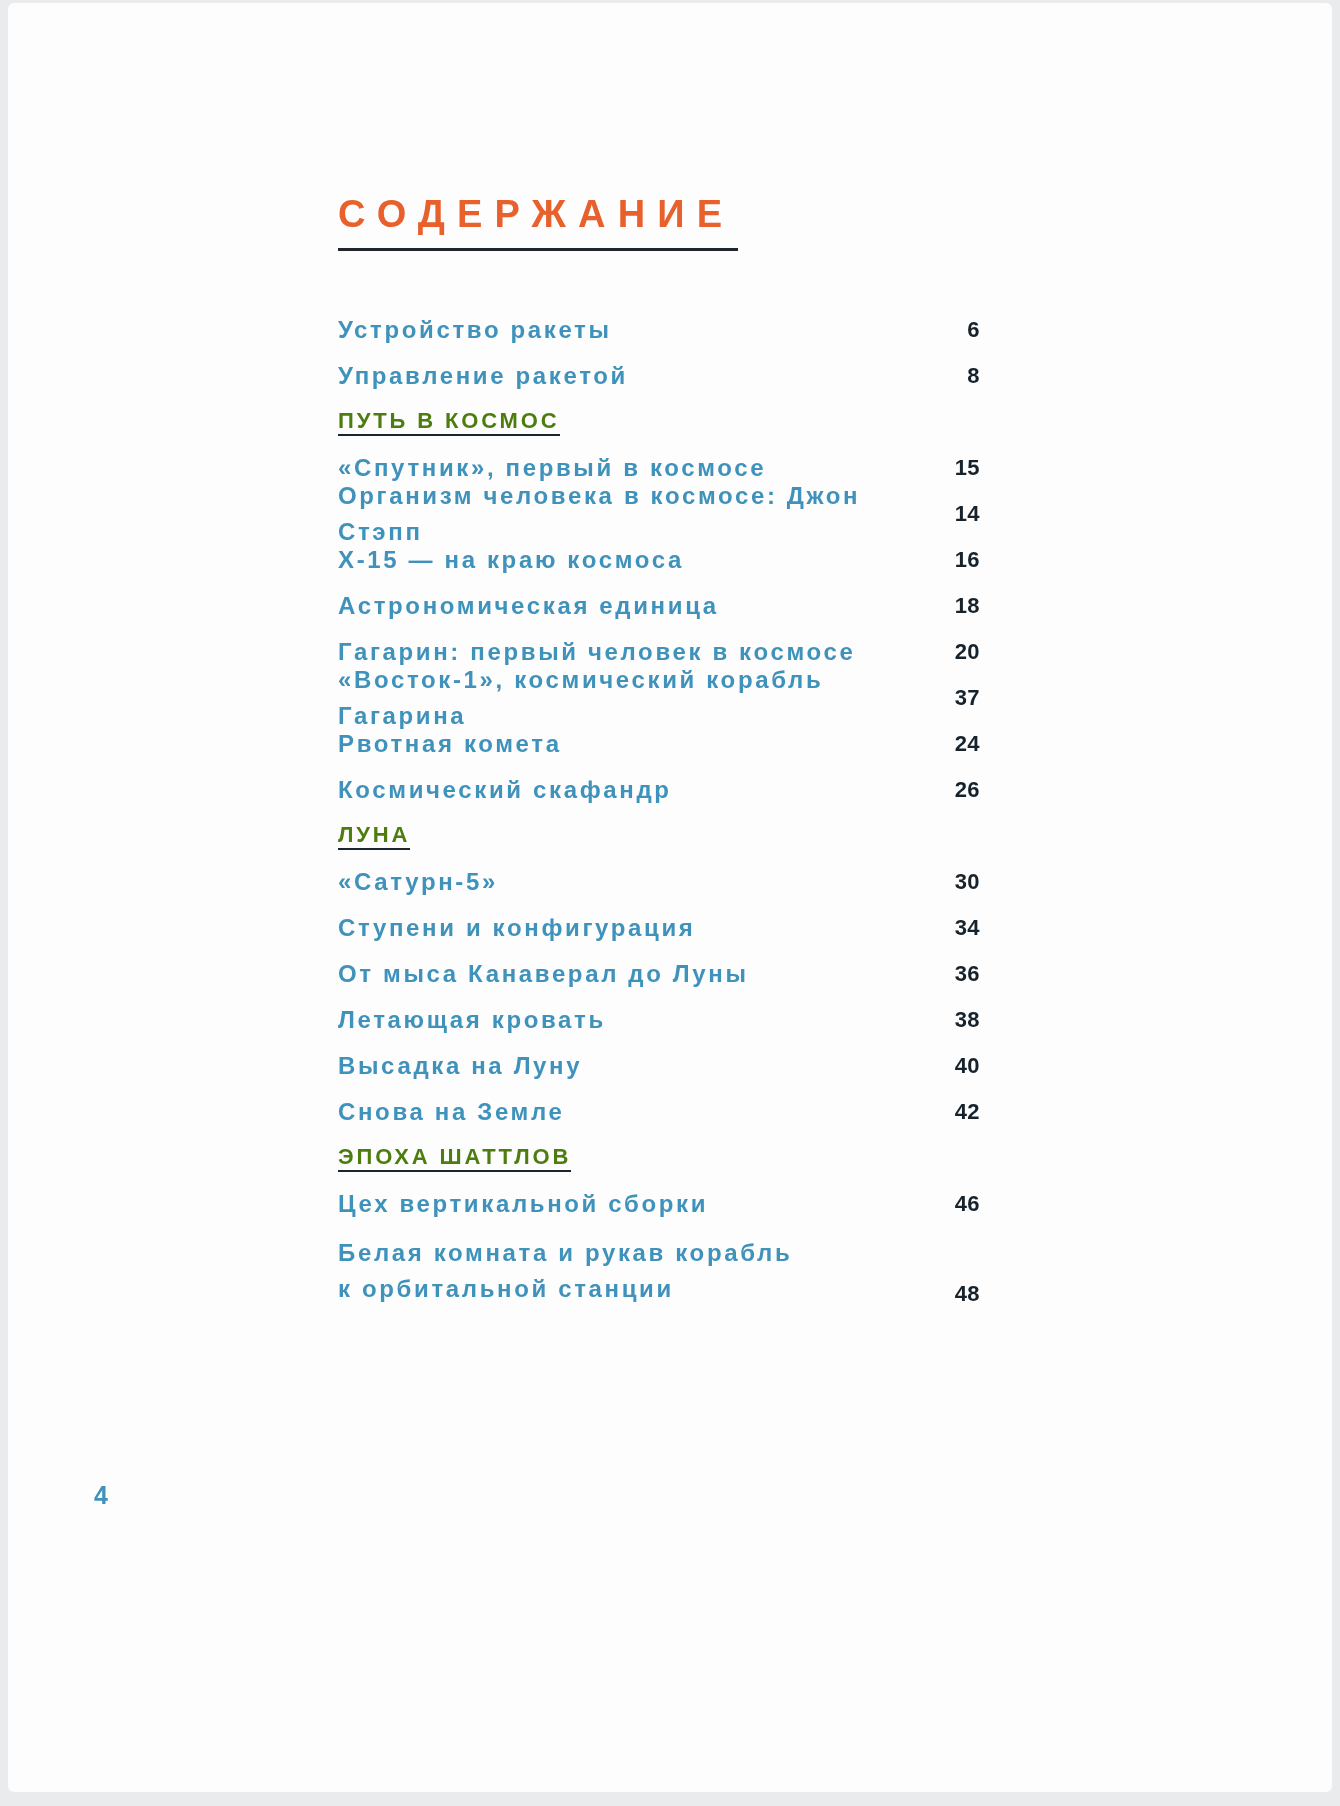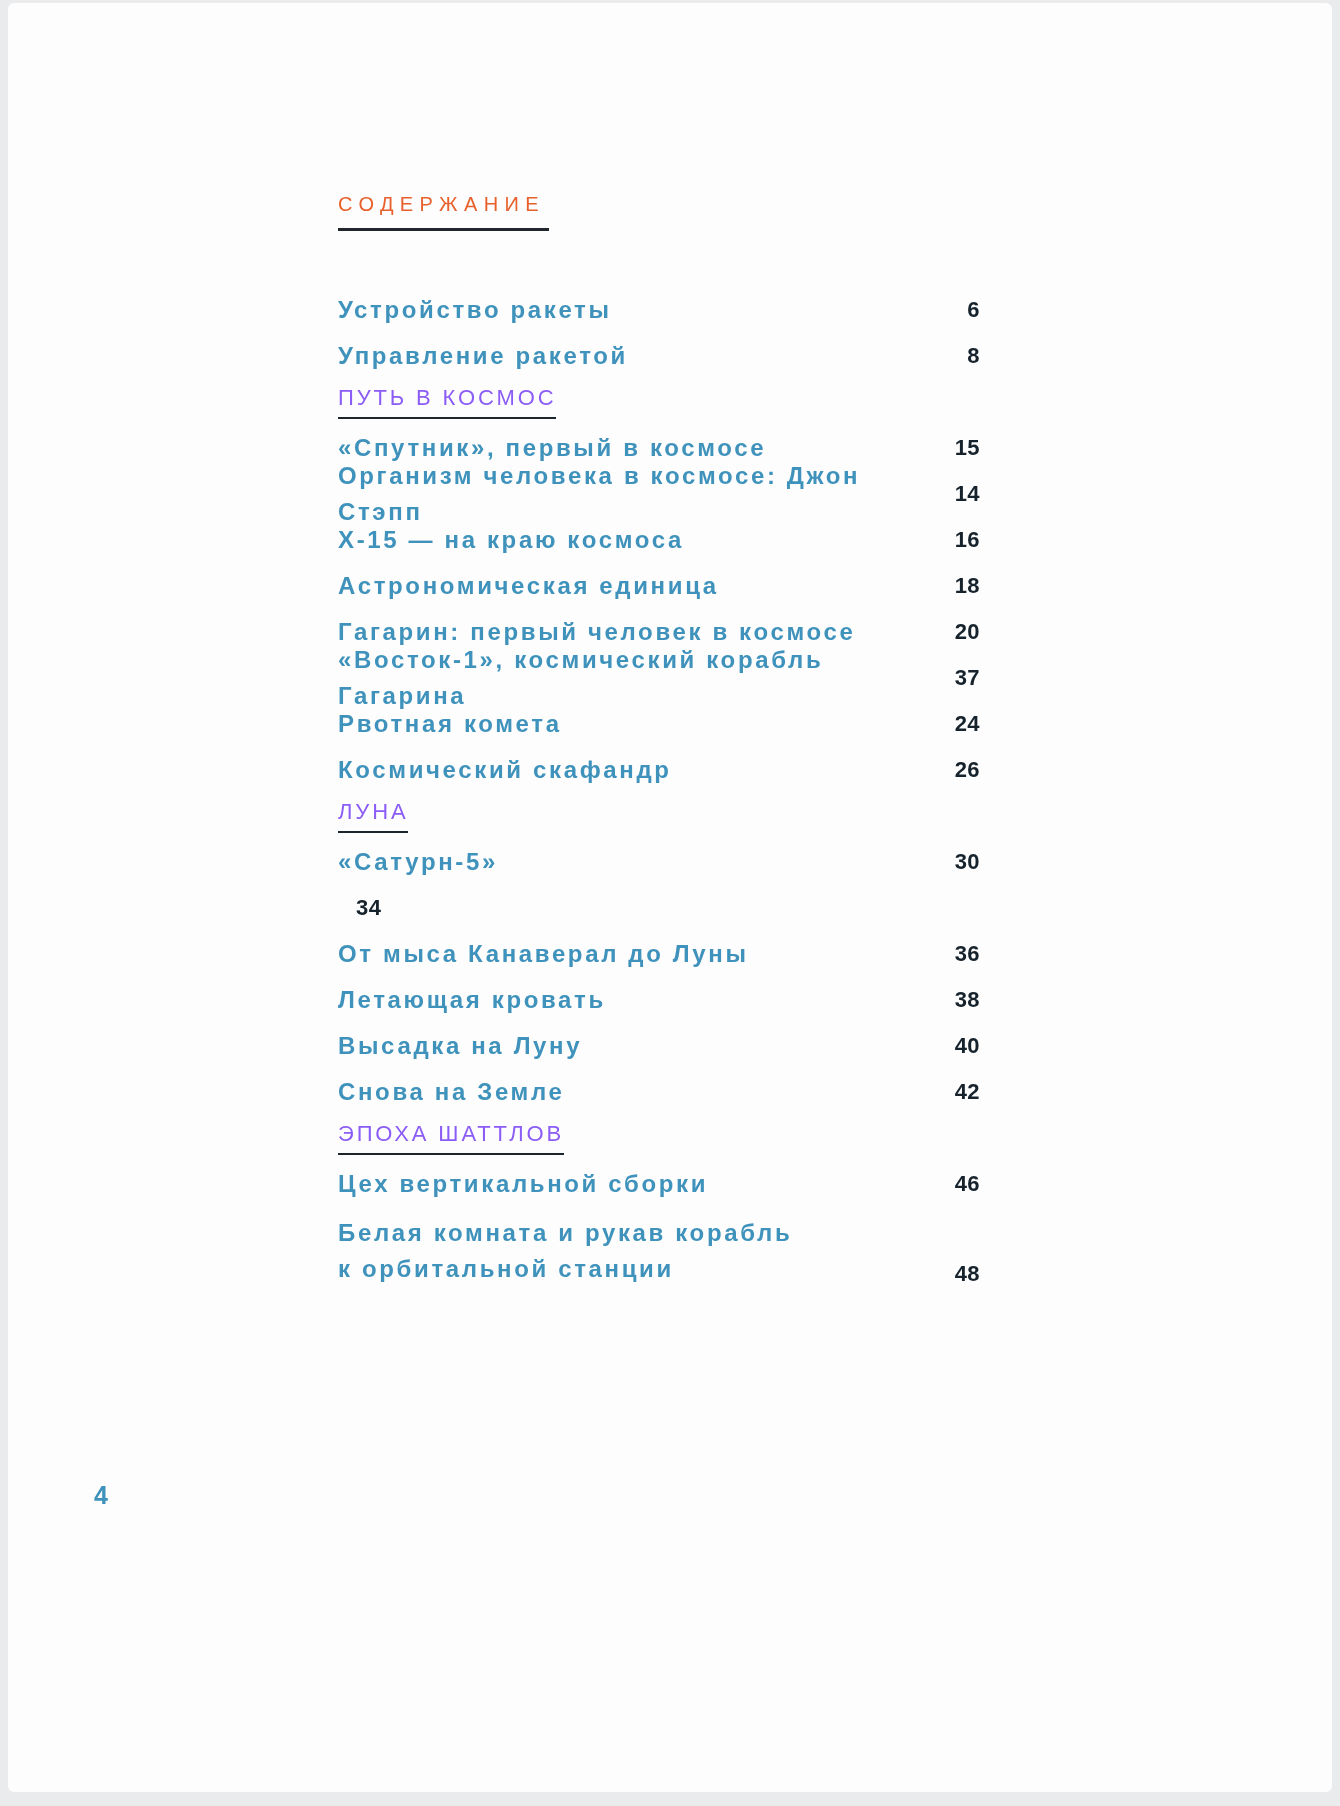--- a/index.html
+++ b/index.html
@@ -25,22 +25,22 @@
   }
   .content {
     position: absolute;
     left: 330px;
     top: 190px;
     width: 642px;
   }
   .toc-title {
     display: inline-block;
     color: #e8612c;
-    font-size: 20px;
-    font-weight: 400;
+    font-size: 38px;
+    font-weight: 700;
     letter-spacing: 0.32em;
     padding-bottom: 12px;
     padding-right: 4px;
     border-bottom: 3px solid #20262c;
   }
   .toc-list {
     margin-top: 56px;
   }
   .toc-row {
     display: flex;
@@ -69,25 +69,24 @@
     flex-shrink: 0;
     padding-left: 18px;
   }
   .toc-section-row {
     display: flex;
     align-items: center;
     height: 46px;
   }
   .toc-section-label {
     display: inline-block;
-    color: #8b5cf6;
+    color: #4d7c0f;
     font-size: 22px;
-    font-weight: 400;
+    font-weight: 700;
     letter-spacing: 0.13em;
-    padding-bottom: 6px;
     border-bottom: 2.5px solid #1c242c;
   }
   .footer-page-number {
     position: absolute;
     left: 86px;
     top: 1478px;
     color: #3e92bb;
     font-weight: 700;
     font-size: 25px;
   }
@@ -145,20 +144,21 @@
     <span class="toc-page">26</span>
   </div>
         <div class="toc-section-row">
     <span class="toc-section-label">ЛУНА</span>
   </div>
         <div class="toc-row">
     <span class="toc-label">«Сатурн-5»</span>
     <span class="toc-page">30</span>
   </div>
         <div class="toc-row">
+    <span class="toc-label">Ступени и конфигурация</span>
     <span class="toc-page">34</span>
   </div>
         <div class="toc-row">
     <span class="toc-label">От мыса Канаверал до Луны</span>
     <span class="toc-page">36</span>
   </div>
         <div class="toc-row">
     <span class="toc-label">Летающая кровать</span>
     <span class="toc-page">38</span>
   </div>

